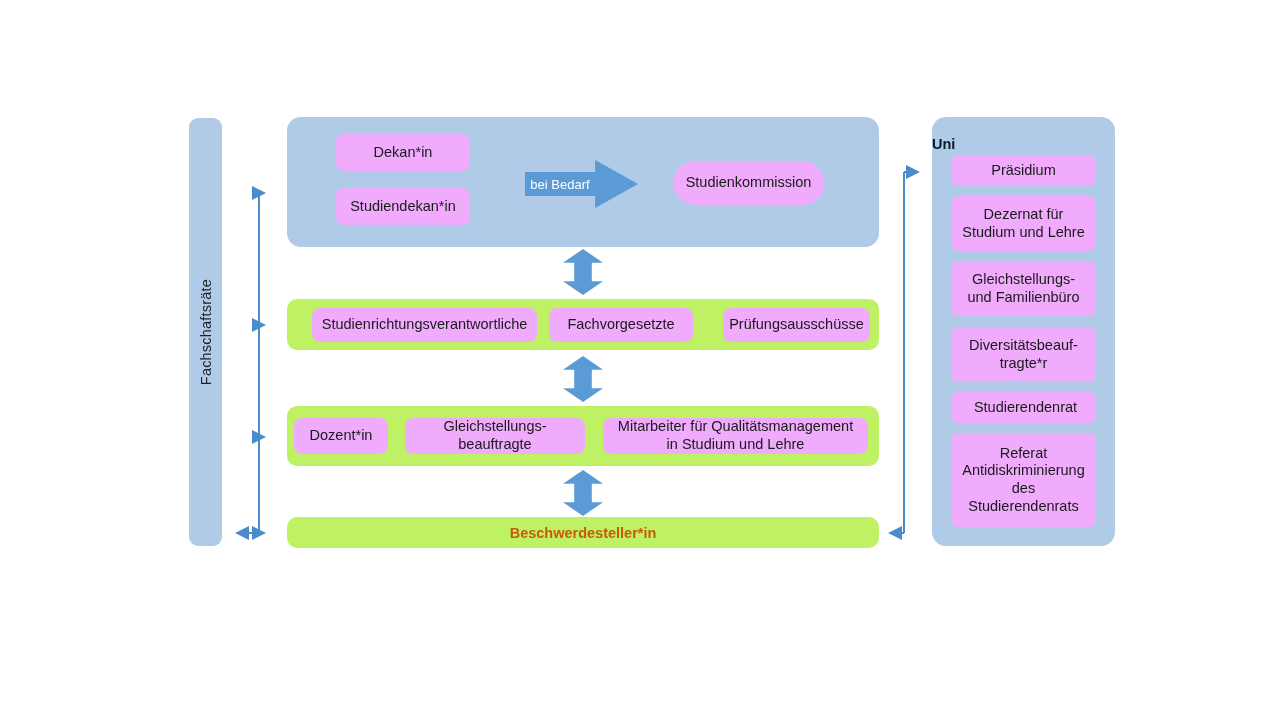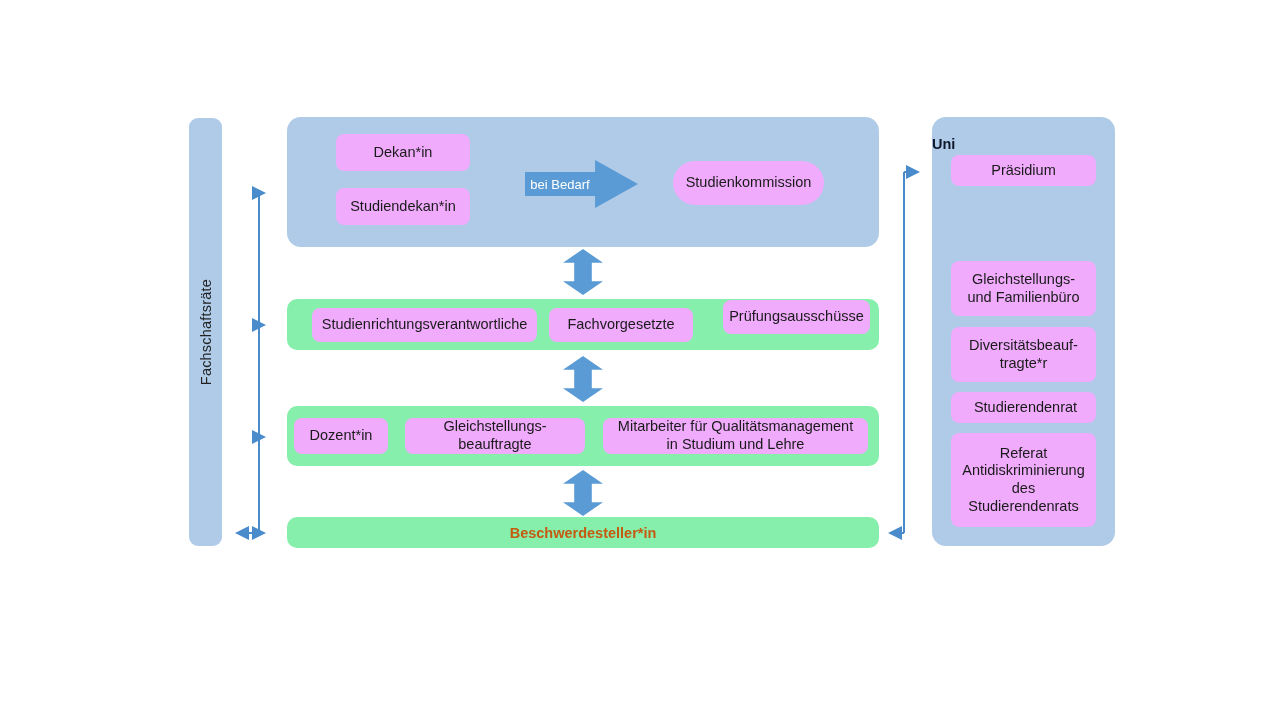--- a/index.html
+++ b/index.html
@@ -22,21 +22,21 @@
     height: 720px;
   }
   .abs { position: absolute; box-sizing: border-box; }
 
   
   .panel {
     background: #AFCBE8;
     border-radius: 14px;
   }
   .panel-strip {
-    background: #86efac;
+    background: #bef264;
     border-radius: 10px;
   }
 
   
   #fachschaft-bar {
     left: 189px; top: 118px;
     width: 33px; height: 428px;
     border-radius: 9px;
     display: flex;
     align-items: center;
@@ -84,21 +84,21 @@
   #bei-bedarf-text {
     position: absolute; left: 0; top: 0; width: 70px; height: 48px;
     display: flex; align-items: center; justify-content: center;
     color: #ffffff; font-size: 13px; white-space: nowrap;
   }
 
   
   #panel-mid1 { left: 287px; top: 299px; width: 592px; height: 51px; }
   #box-srv   { left: 312px; top: 308px; width: 225px; height: 34px; }
   #box-fvg   { left: 549px; top: 308px; width: 144px; height: 34px; }
-  #box-pa    { left: 723px; top: 300px; width: 147px; height: 34px; }
+  #box-pa    { left: 723px; top: 308px; width: 147px; height: 34px; }
 
   
   #panel-mid2 { left: 287px; top: 406px; width: 592px; height: 60px; }
   #box-dozent { left: 294px; top: 418px; width: 94px; height: 36px; }
   #box-gsb    { left: 405px; top: 418px; width: 180px; height: 36px; }
   #box-mqm    { left: 603px; top: 418px; width: 265px; height: 36px; }
 
   
   #panel-bottom {
     left: 287px; top: 517px; width: 592px; height: 31px;
@@ -211,18 +211,19 @@
   <div id="vda-3" class="abs vdarrow"></div>
 
   <div id="panel-bottom" class="abs panel-strip">
     <span id="beschwerde-label">Beschwerdesteller*in</span>
   </div>
 
   <div id="panel-uni" class="abs panel"></div>
   <div id="uni-title" class="abs">Uni</div>
 
   <div id="ub-0" class="abs wbox unibox">Präsidium</div>
+  <div id="ub-1" class="abs wbox unibox">Dezernat für<br>Studium und Lehre</div>
   <div id="ub-2" class="abs wbox unibox">Gleichstellungs-<br>und Familienbüro</div>
   <div id="ub-3" class="abs wbox unibox">Diversitätsbeauf-<br>tragte*r</div>
   <div id="ub-4" class="abs wbox unibox">Studierendenrat</div>
   <div id="ub-5" class="abs wbox unibox">Referat<br>Antidiskriminierung<br>des<br>Studierendenrats</div>
 
 </div>
 
 </body></html>

